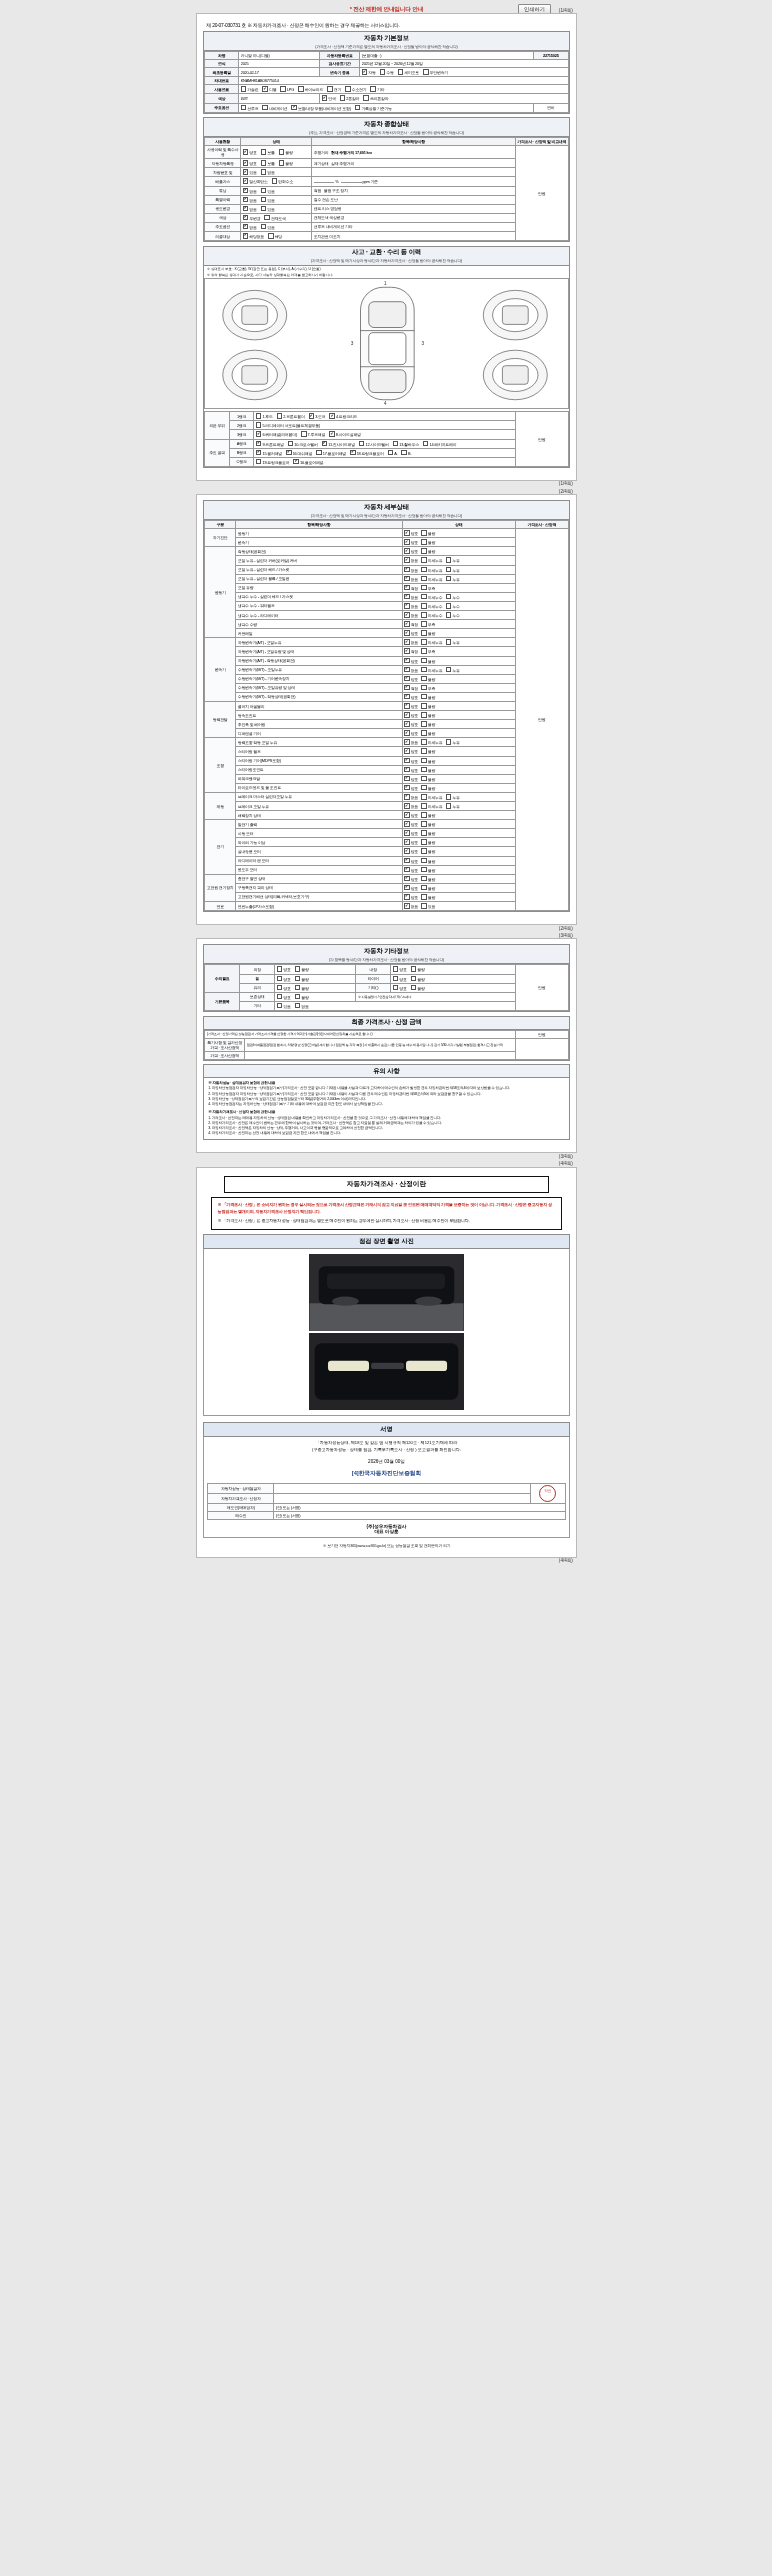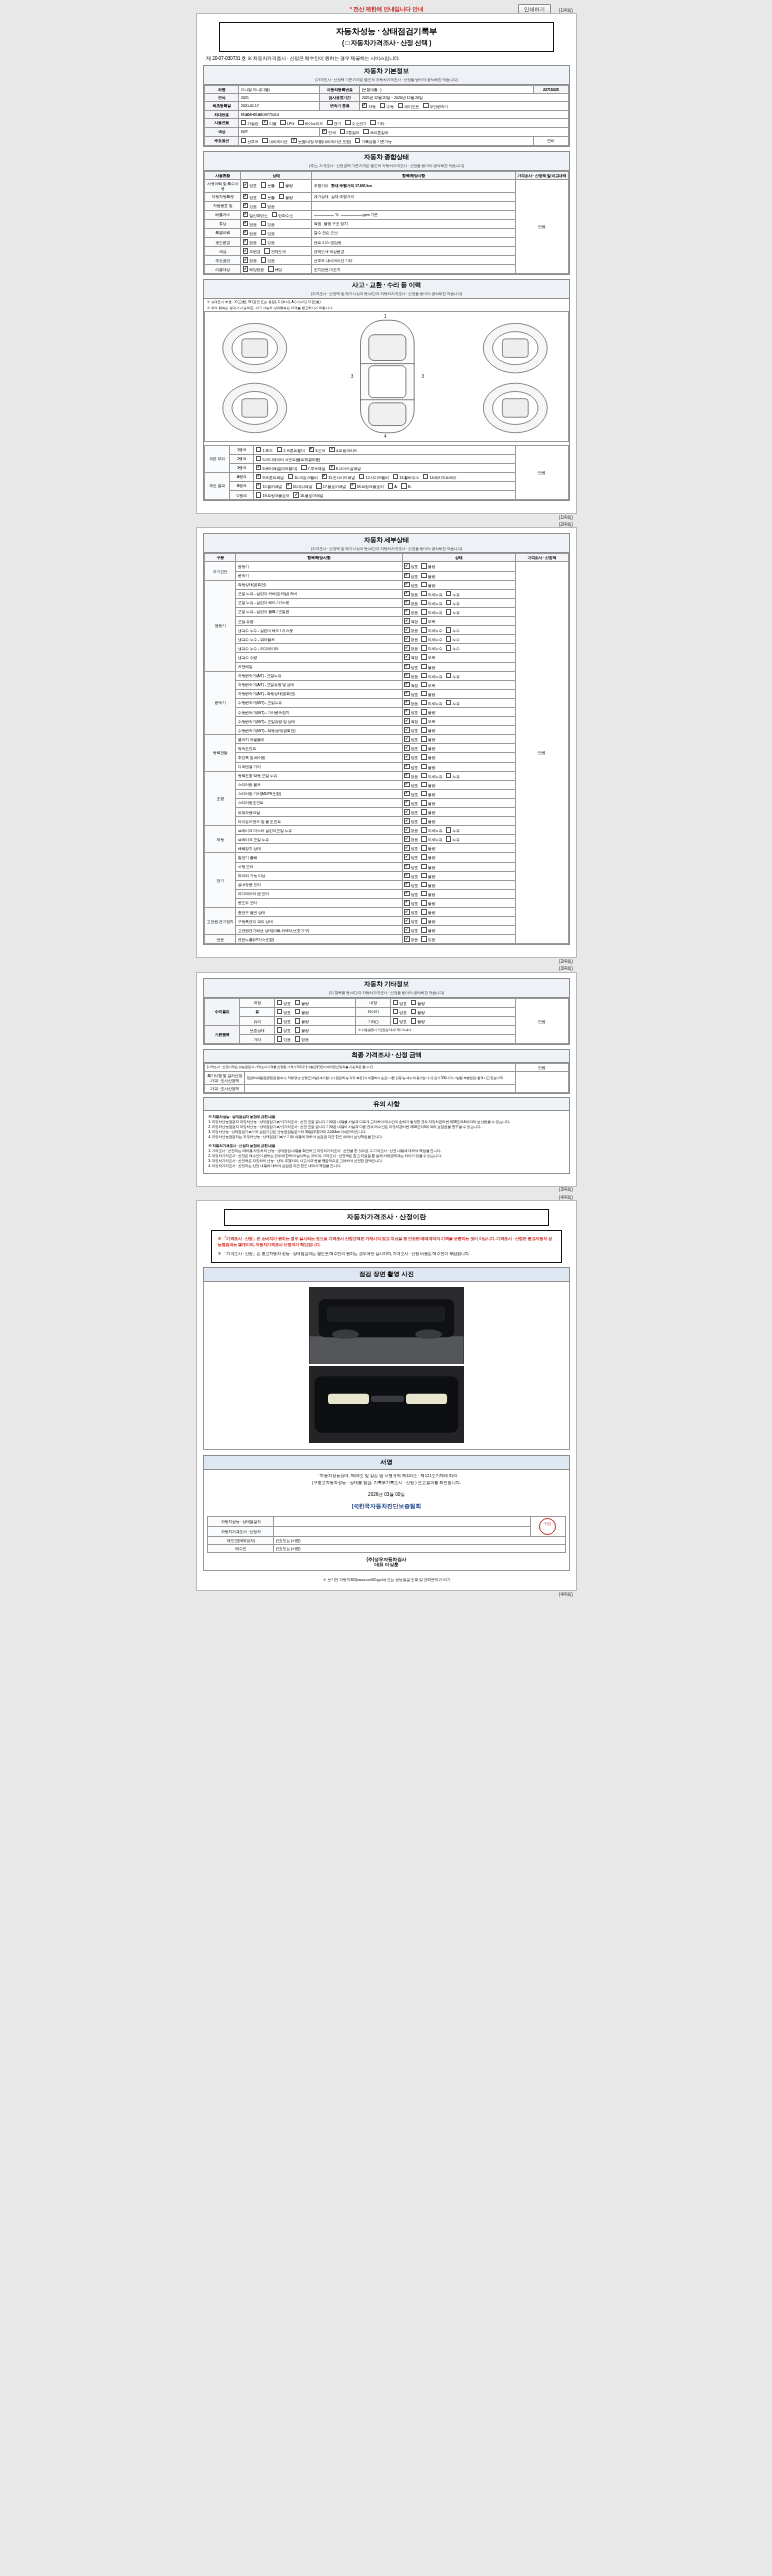--- a/index.html
+++ b/index.html
@@ -53,24 +53,20 @@
   <div class="topbar-rel">
     <div class="topbar">
       <span class="redlink">* 전산 제한에 안내입니다 안내</span>
     </div>
     <span class="printbtn">인쇄하기</span>
   </div>
 
   <div class="sheet">
     <div class="pgnum">(1/4쪽)</div>
 
-    <div class="doc-title">
-      <div class="l1">자동차성능 · 상태점검기록부</div>
-      <div class="l2">( □ 자동차가격조사 · 산정 선택 )</div>
-    </div>
     <div class="formno">제  20-07-030731  호    ※ 자동차가격조사 · 산정은 매수인이 원하는 경우 제공하는 서비스입니다.</div>
 
     <div class="sect">
       <div class="sect-head">
         <div class="t">자동차 기본정보</div>
         <div class="s">(가격조사 · 산정액 기준가격은 별도의 자동차가격조사 · 산정을 받아야 공식해찬 적습니다)</div>
       </div>
       <table>
         <tbody>
             <tr>

